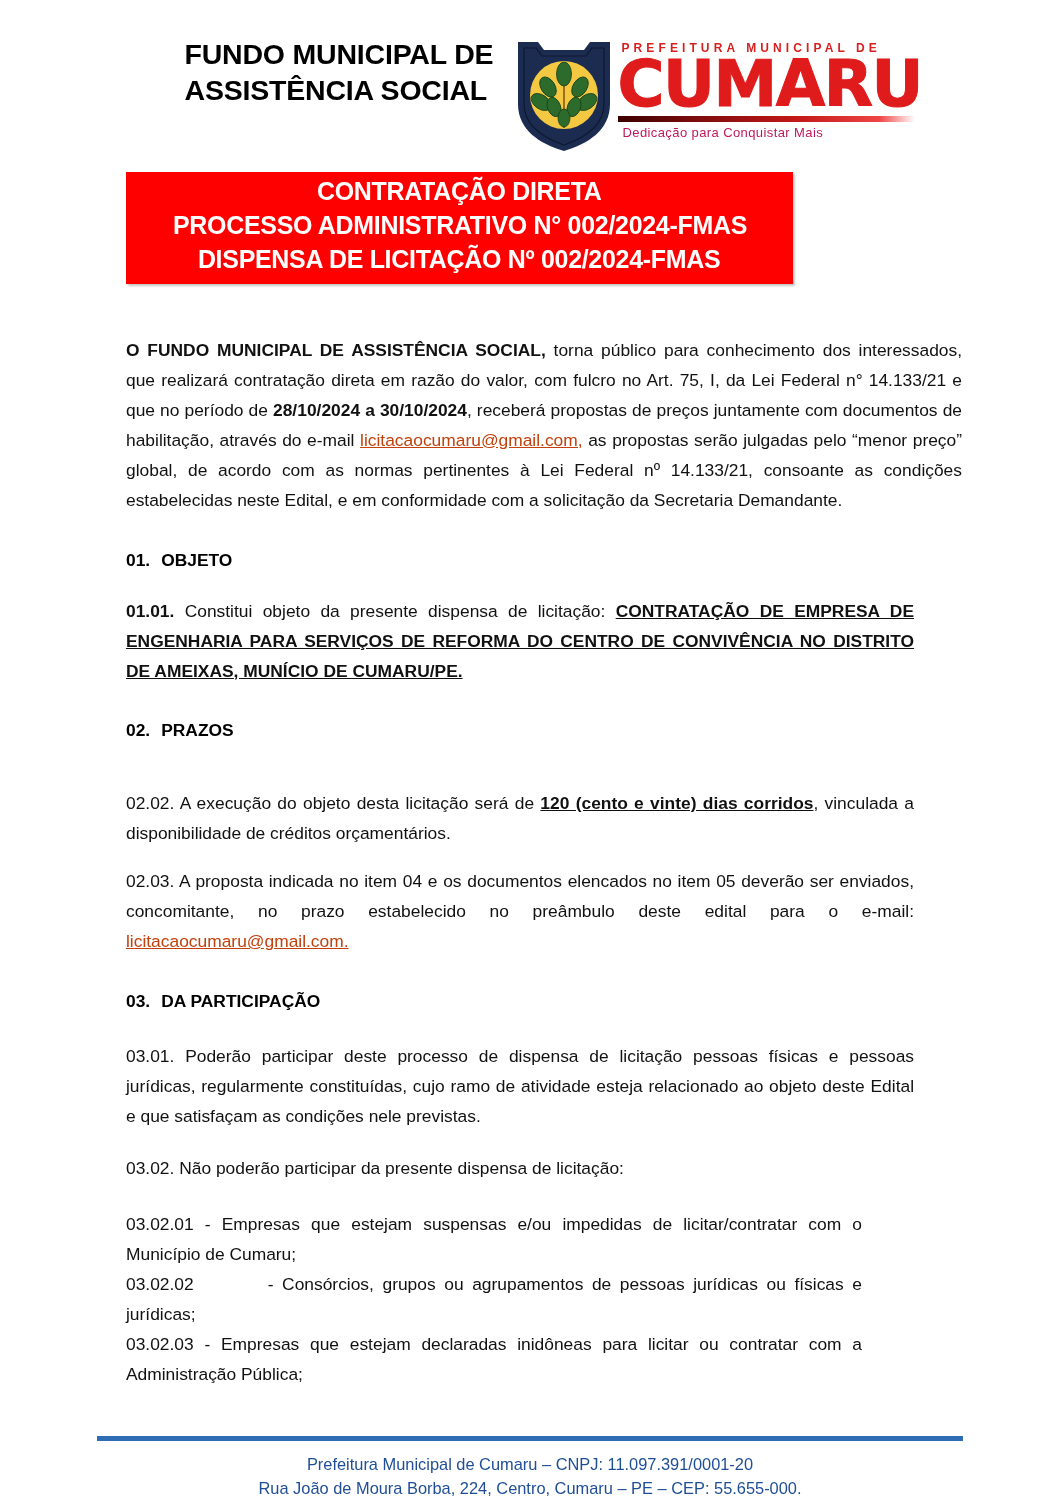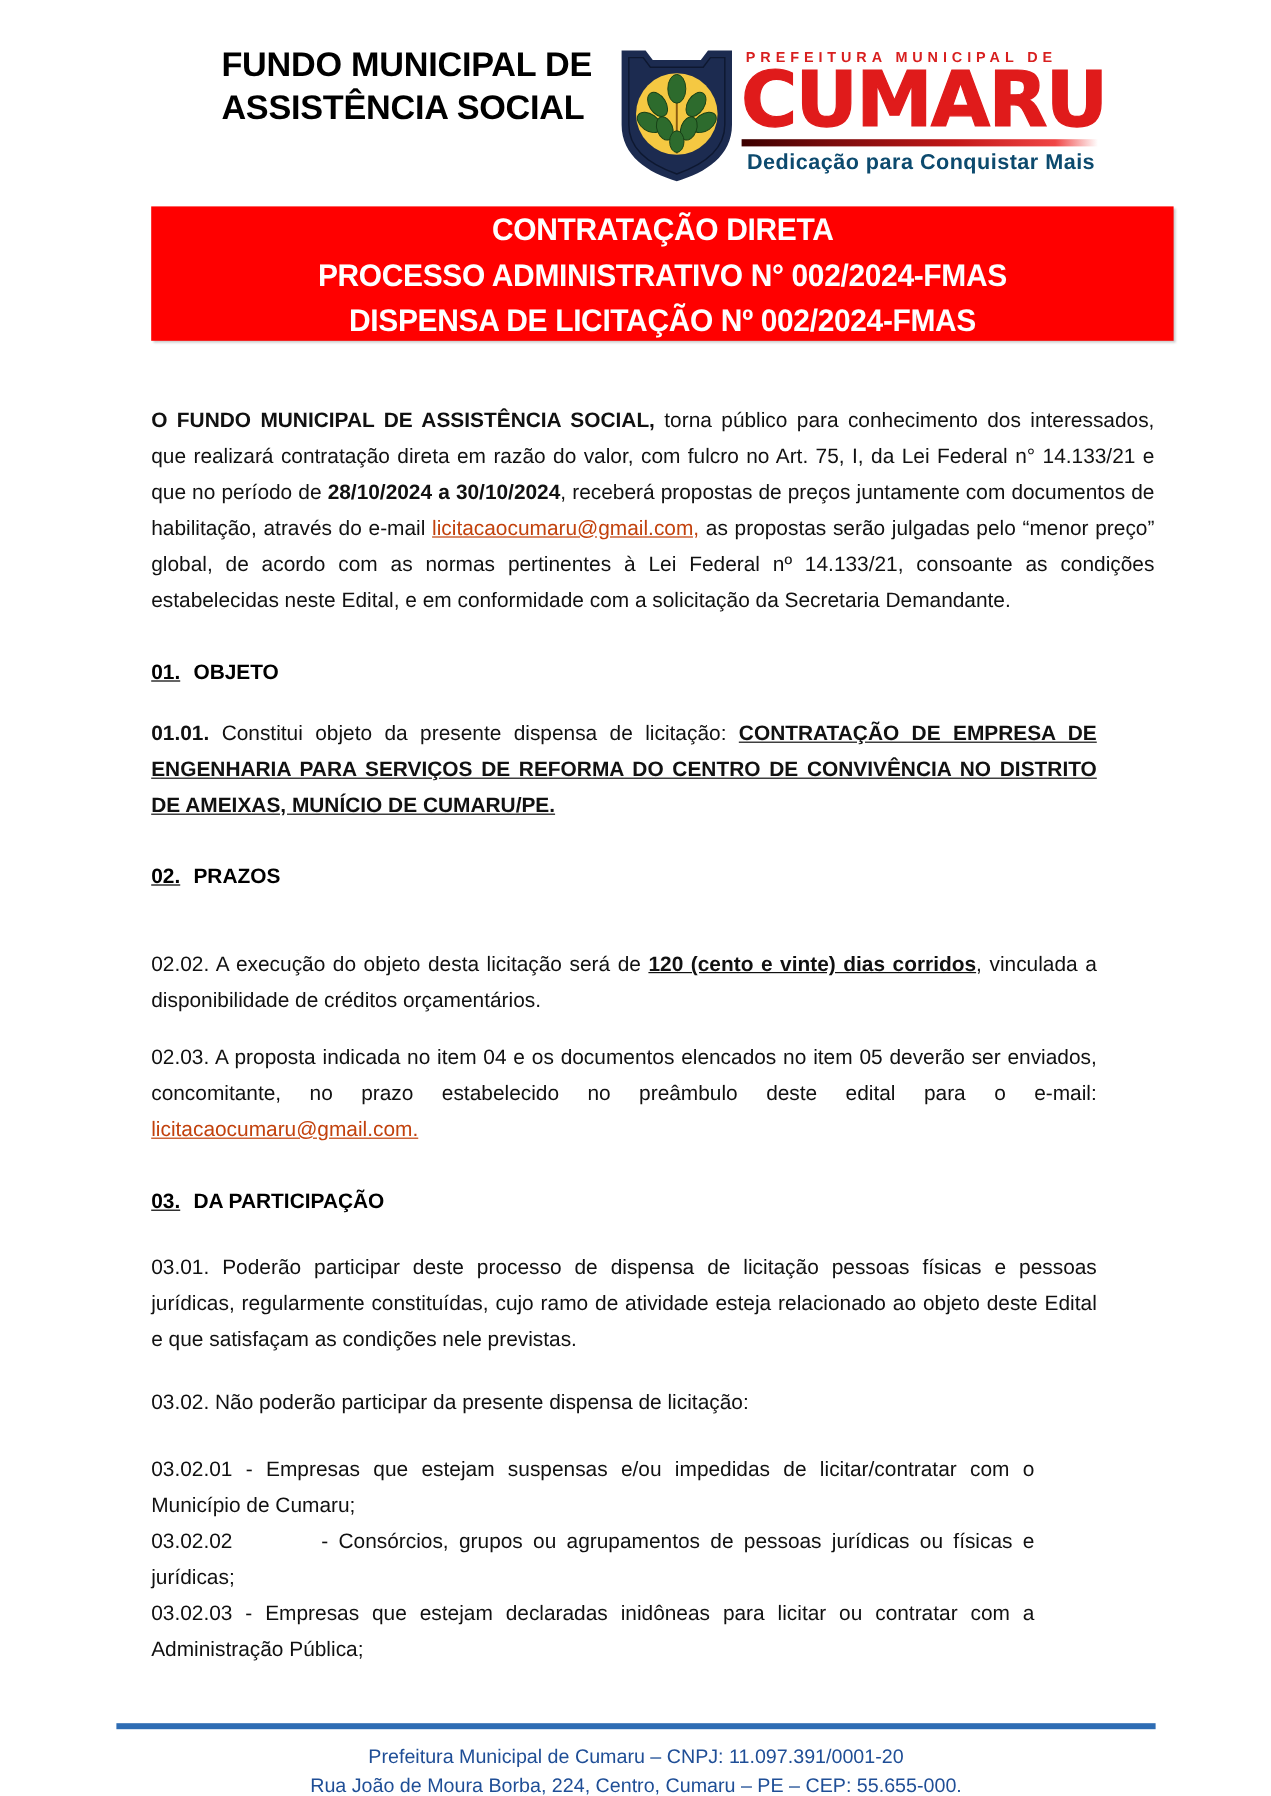--- a/index.html
+++ b/index.html
@@ -90,42 +90,42 @@
     -webkit-text-stroke: 1px #e01b1b;
     white-space: nowrap;
   }
   .grad-bar {
     height: 6px;
     width: 297px;
     margin-top: 1px;
     background: linear-gradient(to right, #3c0000 0%, #7a0c0c 25%, #c31818 60%, #f04545 88%, #ffffff 100%);
   }
   .tagline {
-    font-size: 18px;
-    font-weight: bold;
-    color: #0c4a6e;
+    font-size: 13px;
+    font-weight: normal;
+    color: #be185d;
     letter-spacing: 0.4px;
     margin-top: 3px;
     white-space: nowrap;
     padding-left: 5px;
   }
 
   
   .banner {
     position: absolute;
     left: 126px;
     top: 172px;
-    width: 852px;
+    width: 667px;
     height: 112px;
     background: #ff0000;
     box-shadow: 2px 2px 2px rgba(0,0,0,0.22);
     display: flex;
     flex-direction: column;
     align-items: center;
-    justify-content: space-between;
+    justify-content: flex-start;
     box-sizing: border-box;
     padding-top: 2px;
   }
   .banner-line {
     color: #ffffff;
     font-family: "Liberation Sans", sans-serif;
     font-weight: bold;
     font-size: 26px;
     line-height: 1.31;
     letter-spacing: -0.3px;
@@ -151,21 +151,21 @@
   .indent { margin-left: 48px; width: 788px; }
   .indent2 { margin-left: 100px; width: 736px; }
 
   .sec-head {
     margin: 0;
     font-size: 17.4px;
     font-weight: bold;
     color: #000;
     white-space: nowrap;
   }
-  .sec-head .num { text-decoration: underline; }
+  .sec-head .num { }
   .sec-head .ttl { margin-left: 11px; }
 
   b.b { font-weight: bold; }
   .bu { font-weight: bold; text-decoration: underline; }
   a.mail {
     color: #c2410c;
     text-decoration: underline;
   }
   .gap-wide { display: inline-block; width: 74px; }
   .sp-18 { height: 18px; }

